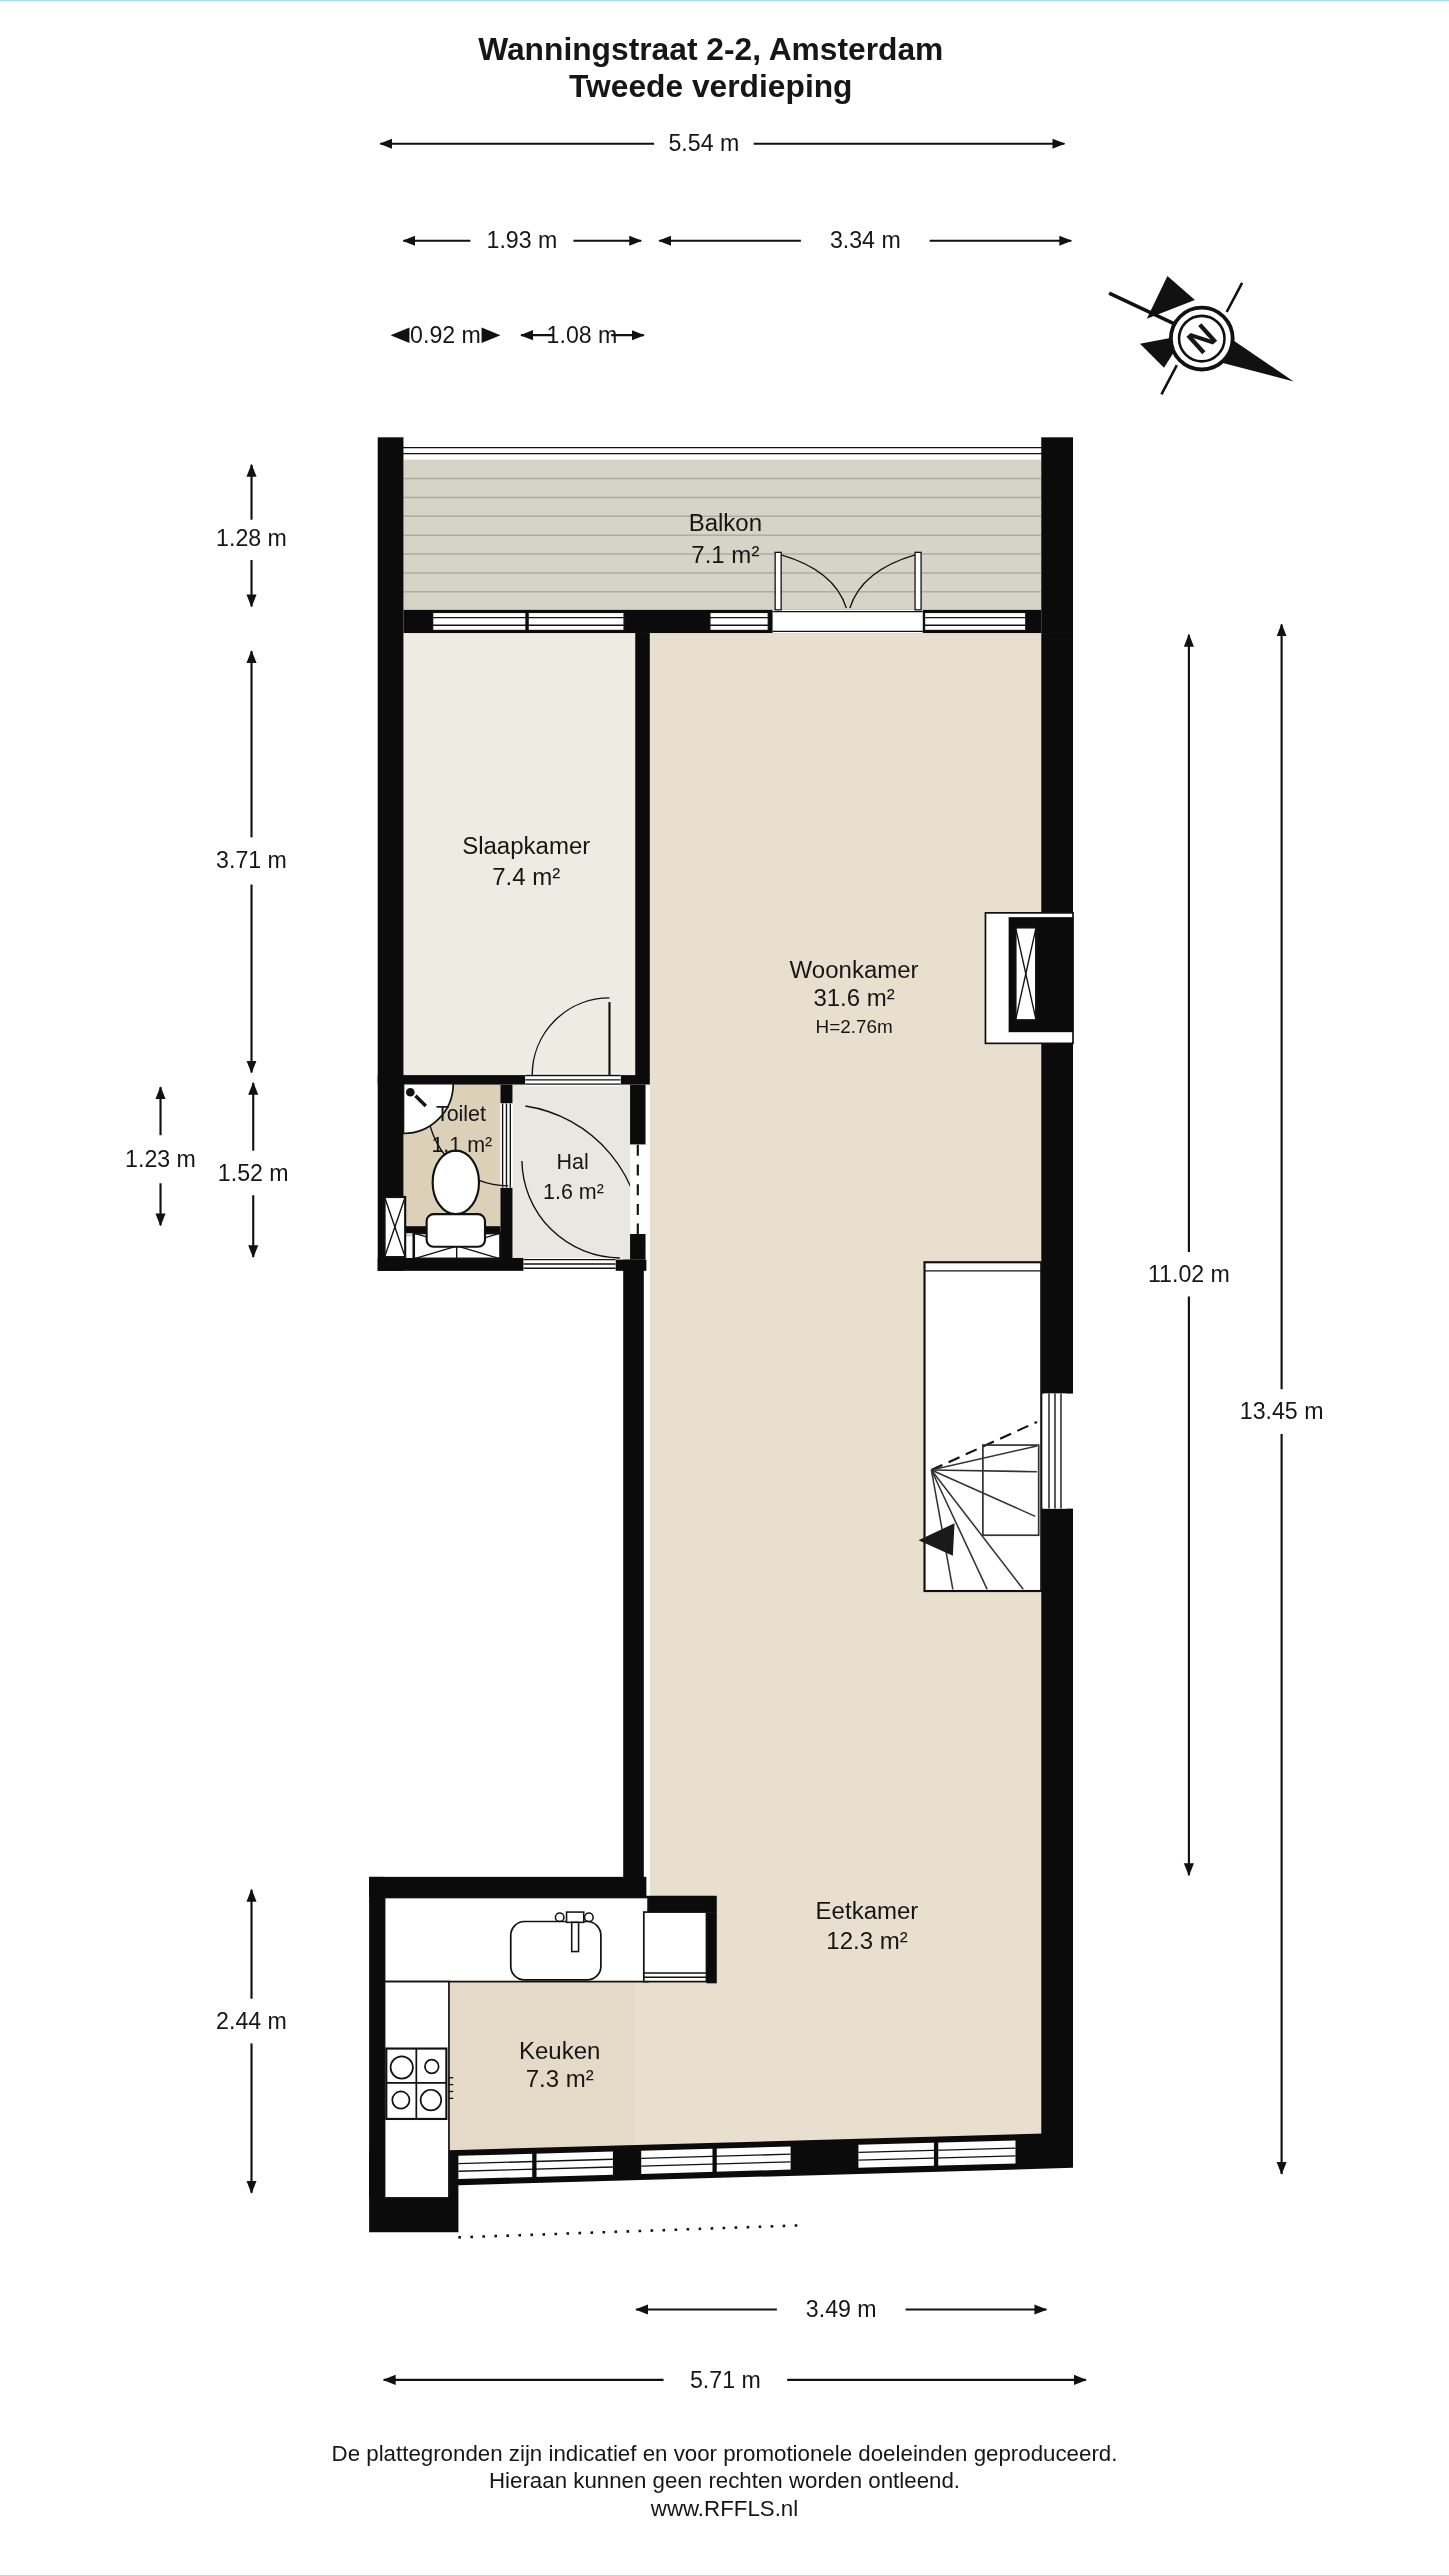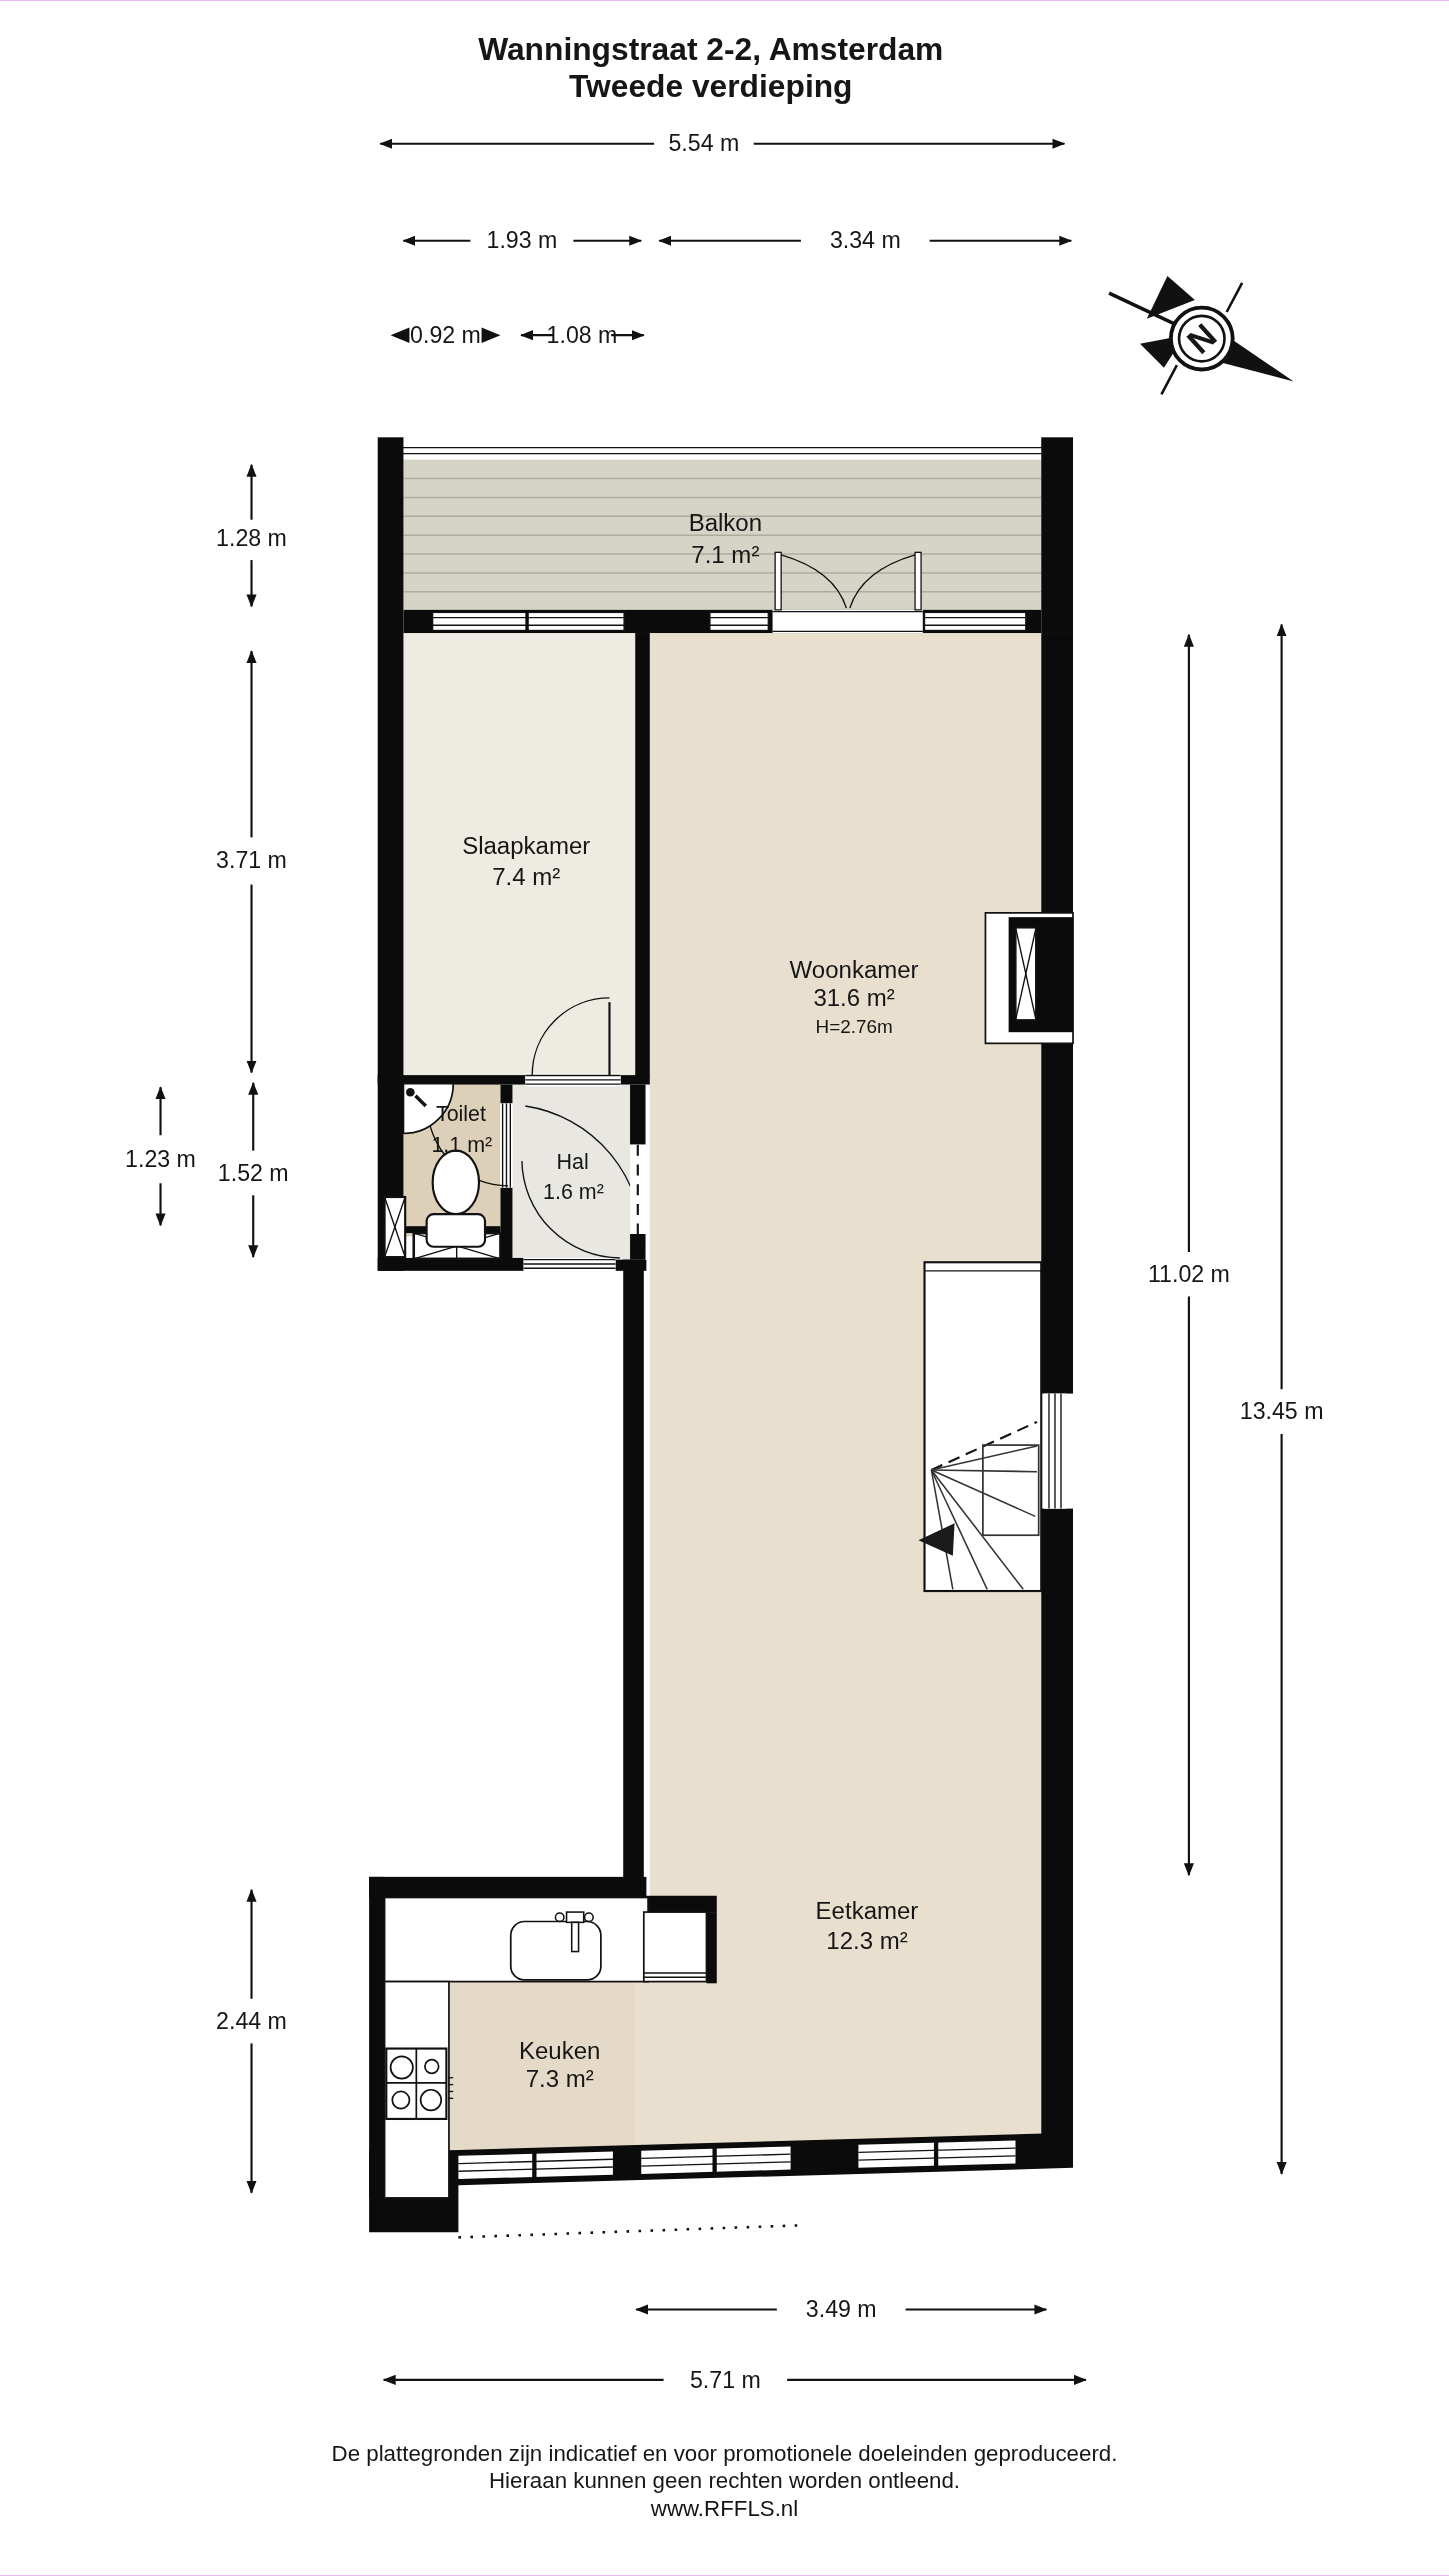--- a/index.html
+++ b/index.html
@@ -1,16 +1,16 @@
 <!DOCTYPE html>
 <html style="font-size:13.7px"><head>
 <meta charset="utf-8">
 <style>
   html,body{margin:0;padding:0;background:#ffffff;}
-  #stage{width:1449px;height:2576px;position:relative;background:#d946ef;}
+  #stage{width:1449px;height:2576px;position:relative;background:#0ea5e9;}
   svg{display:block;}
   text{font-family:"Liberation Sans","DejaVu Sans",sans-serif;fill:#161616;}
   .t-title{font-size:37px;font-weight:bold;}
   .t-room{font-size:28px;}
   .t-rooms{font-size:25px;}
   .t-h{font-size:22px;}
   .t-dim{font-size:27px;}
   .t-foot{font-size:26px;}
   .ln{stroke:#111;stroke-width:2.5;fill:none;}
   .thin{stroke:#111;stroke-width:1.6;fill:none;}

